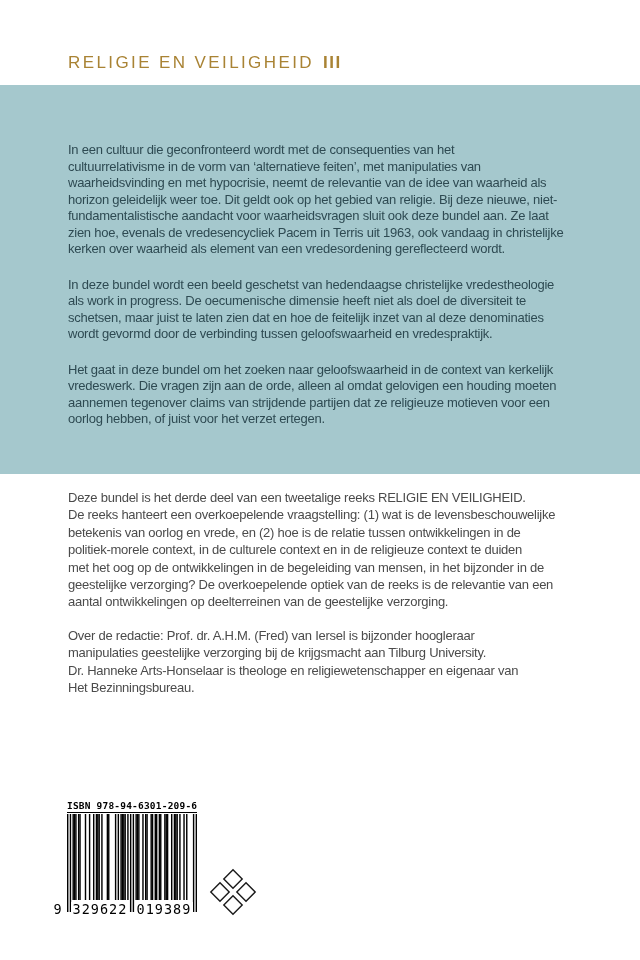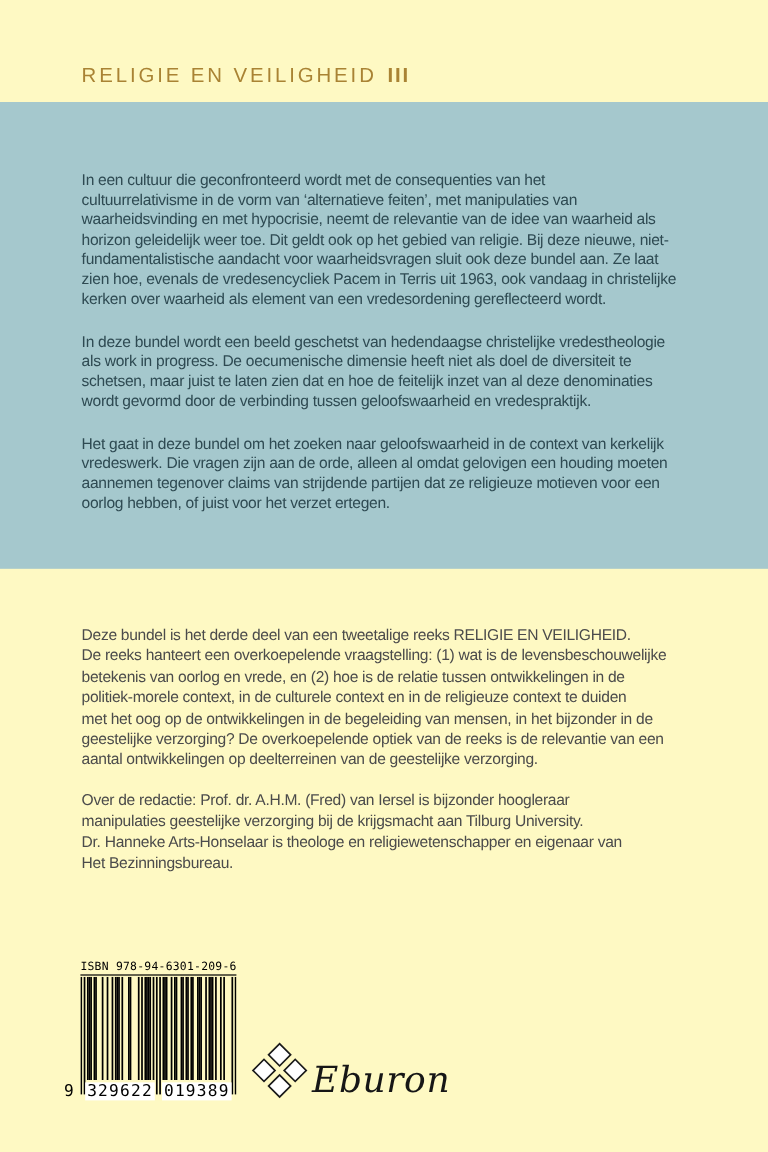--- a/index.html
+++ b/index.html
@@ -1,19 +1,19 @@
 <!DOCTYPE html>
 <html style="--band: #a5c8cd; --title-gold: #a98334; --band-text: #2e4a52; --body-text: #4b4b4b;"><head>
 <meta charset="utf-8">
 <style>
   * { margin:0; padding:0; box-sizing:border-box; }
   html,body { background:#e8e8e8; }
   .page {
     position:relative; width:640px; height:960px;
-    background:#fef9c3; overflow:hidden; margin:0 auto;
+    background:#ffffff; overflow:hidden; margin:0 auto;
     font-family:"Liberation Sans", sans-serif;
   }
   .series-title-row {
     position:absolute; left:68px; top:53px;
     font-size:17px; letter-spacing:2.4px;
     color:var(--title-gold,#a98334); white-space:nowrap;
   }
   .series-number { font-weight:700; margin-left:9px; letter-spacing:1.5px; }
   .band {
     position:absolute; left:0; top:85px; width:640px; height:389px;
@@ -22,35 +22,34 @@
   }
   .band p {
     width:532px; margin:0 0 19px 0;
     font-size:13px; line-height:16.5px; letter-spacing:-0.25px;
     color:var(--band-text,#2e4a52);
     white-space:pre-line;
   }
   .details {
     position:absolute; left:68px; top:489px; width:540px;
     color:var(--body-text,#4b4b4b);
-    margin-top:31px;
   }
   .details p {
     margin:0 0 16px 0;
     font-size:13px; line-height:17.4px; letter-spacing:-0.25px;
     white-space:pre-line;
   }
   
   .barcode-block { position:absolute; left:45px; top:800px; width:160px; }
   .isbn-label {
     margin-left:22px; width:130px;
     font-family:"DejaVu Sans Mono", monospace;
     font-size:9.5px; letter-spacing:0.2px; white-space:nowrap;
     color:#000; text-align:center;
-    border-bottom:1.3px solid #000; padding-bottom:1px;
+    border-bottom:1.3px solid #000; padding-bottom:1px;font-weight:bold;
   }
   .bars-wrap { position:relative; margin-left:22px; margin-top:1px; width:130px; height:101px; }
   .bars-wrap svg { display:block; }
   .bc-digit {
     position:absolute; bottom:-2px;
     font-family:"DejaVu Sans Mono", monospace;
     font-size:13.5px; color:#000; background:#fff;
     text-align:center; letter-spacing:1px; line-height:15px;
   }
   .bc-left  { left:-15px; width:12px; background:transparent; }
@@ -166,16 +165,15 @@
 
   <div class="publisher">
     <svg width="48" height="48" viewBox="0 0 48 48">
       <g fill="#ffffff" stroke="#1a1a1a" stroke-width="1.4">
         <rect x="17.5" y="4.5" width="13" height="13" transform="rotate(45 24 11)"></rect>
         <rect x="4.5" y="17.5" width="13" height="13" transform="rotate(45 11 24)"></rect>
         <rect x="17.5" y="30.5" width="13" height="13" transform="rotate(45 24 37)"></rect>
         <rect x="30.5" y="17.5" width="13" height="13" transform="rotate(45 37 24)"></rect>
       </g>
     </svg>
-    <div class="publisher-name">Eburon</div>
   </div>
 
 </div>
 
 </body></html>

